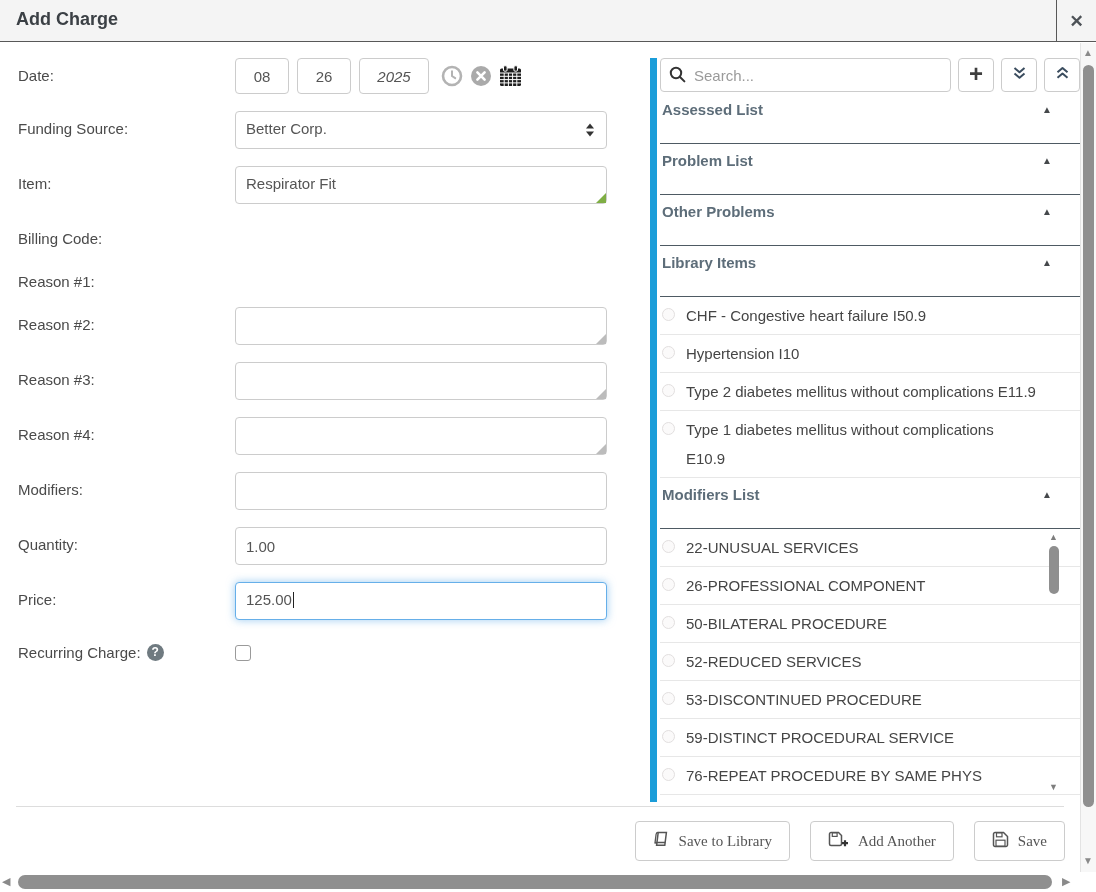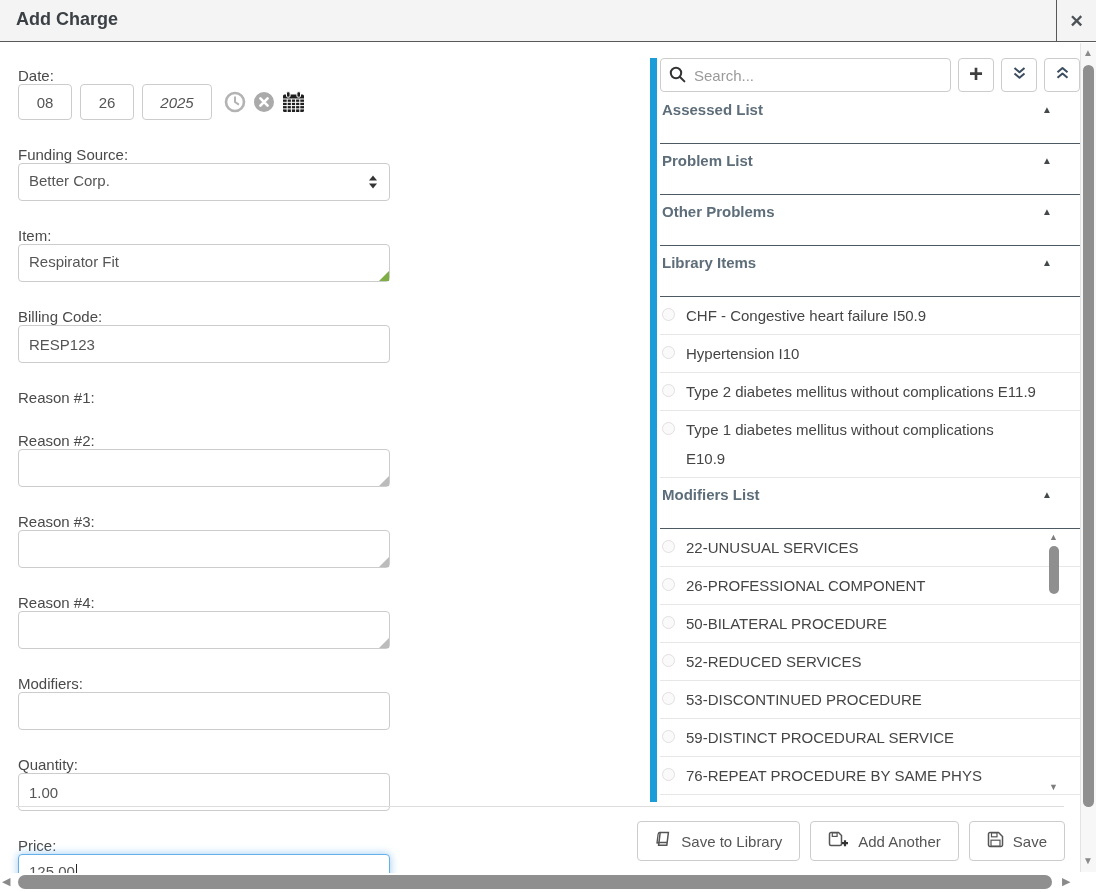--- a/index.html
+++ b/index.html
@@ -7,21 +7,21 @@
   body { font-family:"Liberation Sans", sans-serif; background:#fff; position:relative; color:#4a4a4a; }
 
   
   .hdr { position:absolute; top:0; left:0; right:0; height:42px; background:#f4f4f4; border-bottom:1px solid #585858; z-index:5; }
   .hdr-title { position:absolute; left:16px; top:9px; font-size:18px; font-weight:bold; color:#3b4045; }
   .close-box { position:absolute; right:0; top:0; width:40px; height:42px; border-left:1px solid #585858; display:flex; align-items:center; justify-content:center; cursor:pointer; }
   .close-x { font-size:17px; font-weight:bold; color:#4d5257; }
 
   
   .form { position:absolute; left:0; top:43px; width:650px; padding-top:15px; }
-  .row { display:flex; margin:0 0 17px 18px;flex-direction:column; }
+  .row { display:flex; margin:0 0 17px 18px; }
   .lbl { width:217px; font-size:15px; color:#4a4a4a; padding-top:9px; }
   .ctrl { width:372px; position:relative; }
   .box { width:100%; height:38px; border:1px solid #ccc; border-radius:4px; background:#fff; font-family:inherit; font-size:15px; color:#555; padding:8px 10px; outline:none; }
   .date-wrap { display:flex; align-items:center; gap:8px; }
   .date-in { width:54px; height:36px; text-align:center; border:1px solid #ccc; border-radius:4px; font-family:inherit; font-size:15px; color:#555; outline:none; }
   .date-in.yr { width:70px;font-style:italic; }
   .date-icons { display:flex; align-items:center; gap:7px; margin-left:4px; }
   .icon-btn { display:inline-flex; cursor:pointer; }
   .sel { position:relative; }
   .sel-arrows { position:absolute; right:13px; top:50%; transform:translateY(-50%); }
@@ -61,21 +61,21 @@
   .sec-items { position:relative; }
   .sec-items.scrollable { padding-right:0; }
   .inner-scrollbar { position:absolute; right:18px; top:3px; bottom:3px; width:15px; }
   .inner-scrollbar .sb-up, .inner-scrollbar .sb-down { position:absolute; left:2px; font-size:9px; color:#7d7d7d; }
   .inner-scrollbar .sb-up { top:0; }
   .inner-scrollbar .sb-down { bottom:0; }
   .inner-scrollbar .sb-thumb { position:absolute; left:2px; top:14px; width:10px; height:48px; background:#8f8f8f; border-radius:5px; }
 
   
   .foot-divider { position:absolute; left:16px; top:806px; width:1048px; height:1px; background:#ddd; }
-  .foot-btns { position:absolute; top:821px; right:31px; display:flex; gap:10px; }
+  .foot-btns { position:absolute; top:821px; right:31px; display:flex; gap:20px;font-family:Liberation Serif, serif; }
   .fbtn { height:40px; border:1px solid #ccc; border-radius:4px; background:#fff; display:flex; align-items:center; gap:9px; padding:0 17px; font-size:15px; color:#555; cursor:pointer; font-family:inherit; }
 
   
   .v-scroll { position:absolute; right:0; top:43px; width:16px; height:829px; background:#f7f7f7; border-left:1px solid #e3e3e3; }
   .v-up, .v-down { position:absolute; left:2px; font-size:10px; color:#8a8a8a; }
   .v-up { top:4px; } .v-down { bottom:6px; }
   .v-thumb { position:absolute; left:2px; top:22px; width:11px; height:742px; background:#8f8f8f; border-radius:6px; }
   .h-scroll { position:absolute; left:0; bottom:0; width:1096px; height:19px; background:#fff; }
   .h-left, .h-right { position:absolute; top:2px; font-size:11px; color:#8a8a8a; }
   .h-left { left:2px; } .h-right { left:1062px; }
@@ -135,23 +135,20 @@
   <div class="row">
     <div class="lbl">Item:</div>
     <div class="ctrl ta">
       <div class="box">Respirator Fit</div>
       <span class="rsz"></span>
     </div>
   </div>
 
   <div class="row">
     <div class="lbl">Billing Code:</div>
-    <div class="ctrl">
-      <input class="box" value="RESP123" style="">
-    </div>
   </div>
 
   <div class="row">
     <div class="lbl">Reason #1:</div>
   </div>
 
   <div class="row">
     <div class="lbl">Reason #2:</div>
     <div class="ctrl ta">
       <div class="box"></div>

